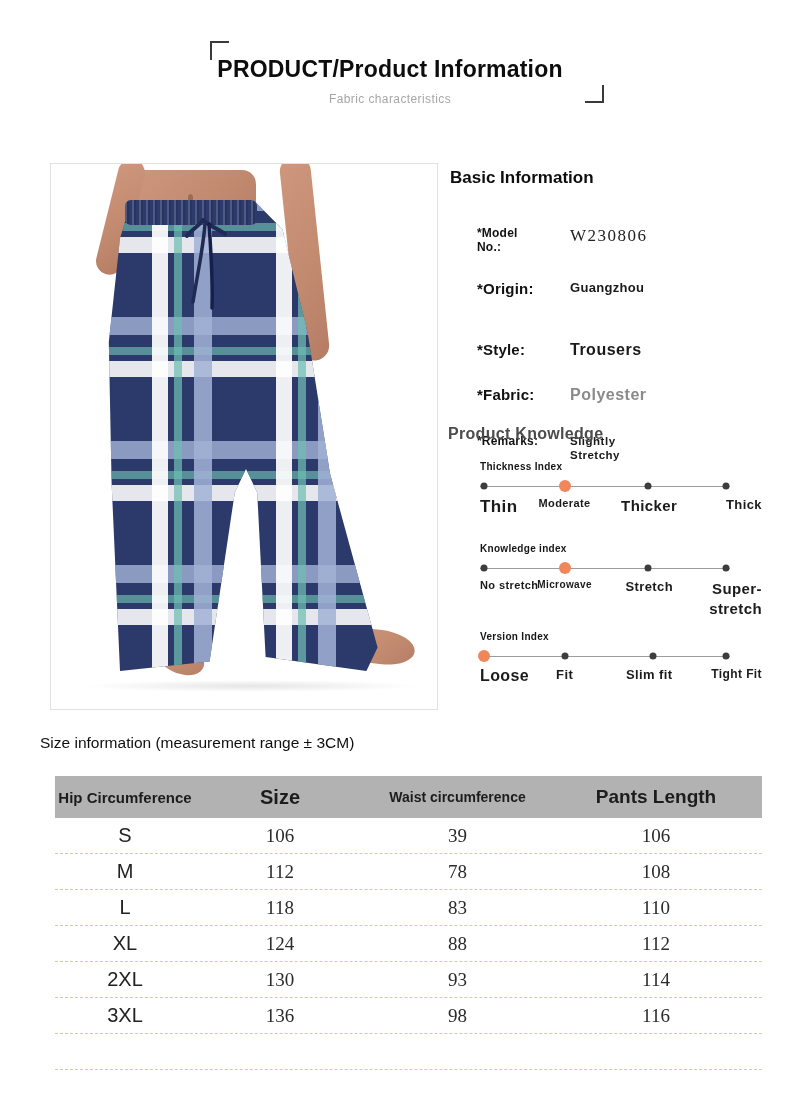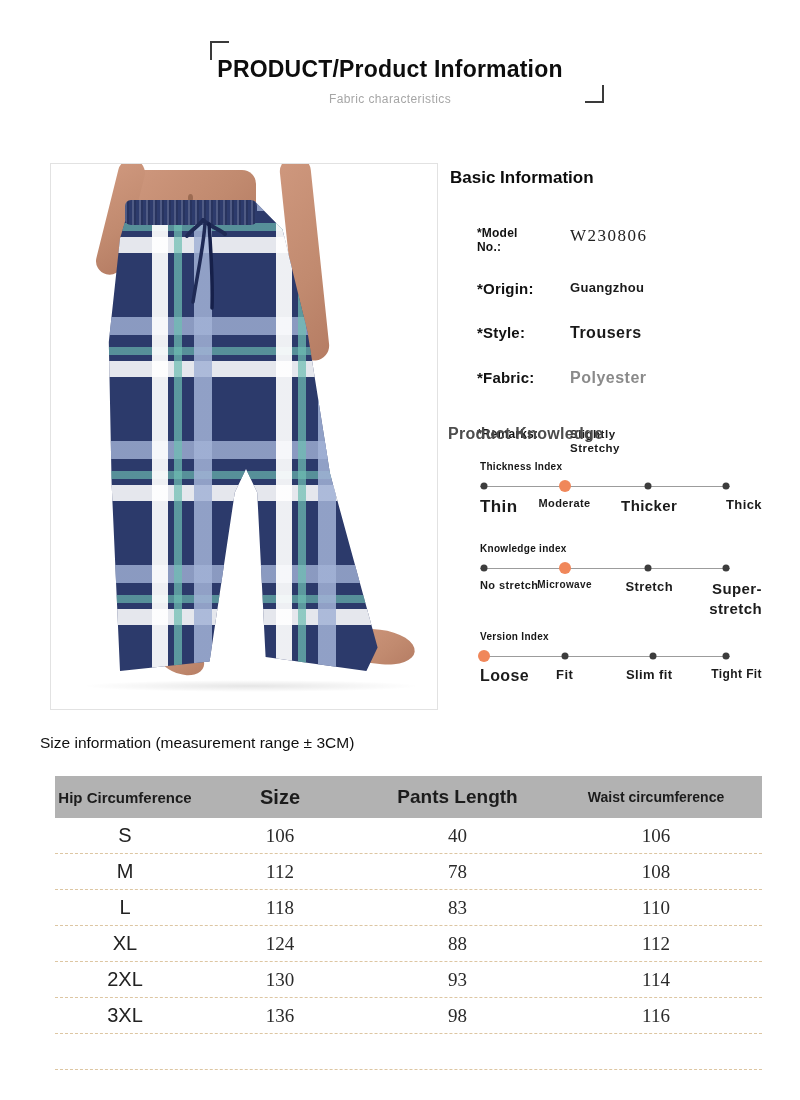--- a/index.html
+++ b/index.html
@@ -65,23 +65,23 @@
   .field .flabel { width:94px; padding-left:27px; font-weight:800; color:#111; letter-spacing:.2px; }
   .field .fvalue { margin-left:26px; }
   .f0 .flabel { font-size:12px; }
   .f1 .flabel { font-size:15px; }
   .f2 .flabel { font-size:15px; }
   .f3 .flabel { font-size:15px; }
   .f4 .flabel { font-size:12px; }
   .f0 .fvalue { font-family:"Liberation Serif", serif; font-size:17px; letter-spacing:1.5px; color:#222; }
   .f1 .fvalue { font-size:13px; font-weight:800; letter-spacing:.3px; }
   .f2 .fvalue { font-size:16px; font-weight:800; letter-spacing:.5px; }
-  .f3 .fvalue { font-size:16px; font-weight:800; letter-spacing:.5px; color:#8a8a8a; margin-bottom:14px;}
+  .f3 .fvalue { font-size:16px; font-weight:800; letter-spacing:.5px; color:#8a8a8a; margin-bottom:4px;}
   .f4 .fvalue { font-size:11.5px; font-weight:800; letter-spacing:.5px; width:66px; line-height:1.25; }
-  .f0 { margin-bottom:26px; } .f1 { margin-bottom:27px; } .f2 { margin-bottom:27px; } .f3 { margin-bottom:26px; } .f4 { margin-bottom:0; }
+  .f0 { margin-bottom:26px; } .f1 { margin-bottom:44px; } .f2 { margin-bottom:27px; } .f3 { margin-bottom:26px; } .f4 { margin-bottom:0; }
 
   
   #knowledge { position:absolute; left:448px; top:425px; width:320px; }
   .knowledge-heading { font-size:16px; font-weight:800; color:#4c4c4c; letter-spacing:.3px; margin-bottom:18px; }
   .sliders { padding-left:32px; }
   .slider { position:relative; width:282px; margin-bottom:13px; }
   .slider-title { font-size:10px; font-weight:800; color:#151515; letter-spacing:.3px; margin-bottom:4px; }
   .track { position:relative; width:250px; height:20px; }
   .track .line { position:absolute; left:0; right:0; top:50%; height:1px; background:#9c9c9c; }
   .dot { position:absolute; top:50%; width:7px; height:7px; border-radius:50%;
@@ -221,27 +221,27 @@
 
     </div>
   </div>
 
   <div id="size-title">Size information (measurement range ± 3CM)</div>
 
   <div id="size-table">
     <div class="thead">
       <div class="tc hc1">Hip Circumference</div>
       <div class="tc hc0">Size</div>
+      <div class="tc hc2">Waist circumference</div>
       <div class="tc hc3">Pants Length</div>
-      <div class="tc hc2">Waist circumference</div>
     </div>
     <div class="trow">
       <div class="tc size-cell">S</div>
       <div class="tc num-cell">106</div>
-      <div class="tc num-cell">40</div>
+      <div class="tc num-cell">39</div>
       <div class="tc num-cell">106</div>
     </div>
     <div class="trow">
       <div class="tc size-cell">M</div>
       <div class="tc num-cell">112</div>
       <div class="tc num-cell">78</div>
       <div class="tc num-cell">108</div>
     </div>
     <div class="trow">
       <div class="tc size-cell">L</div>

